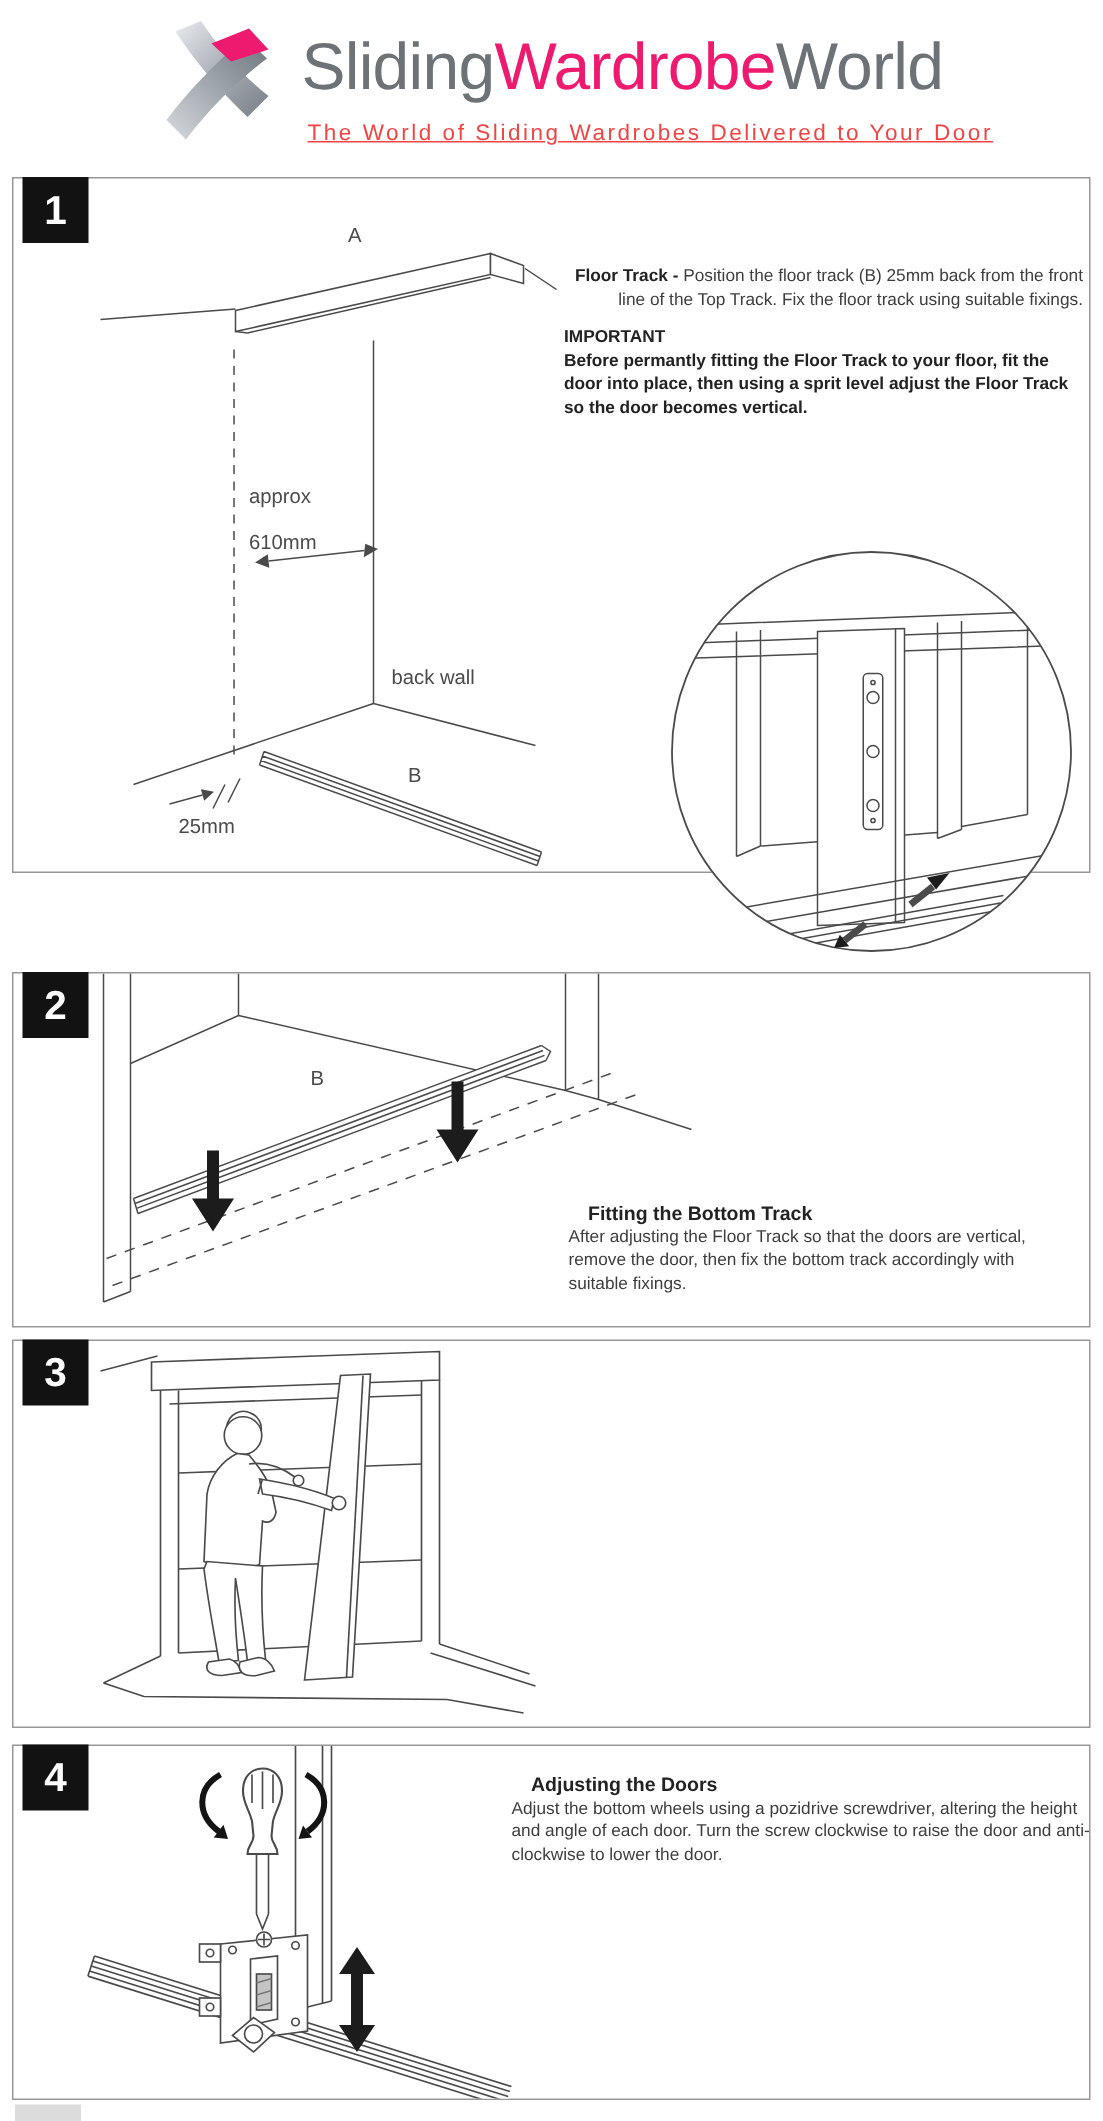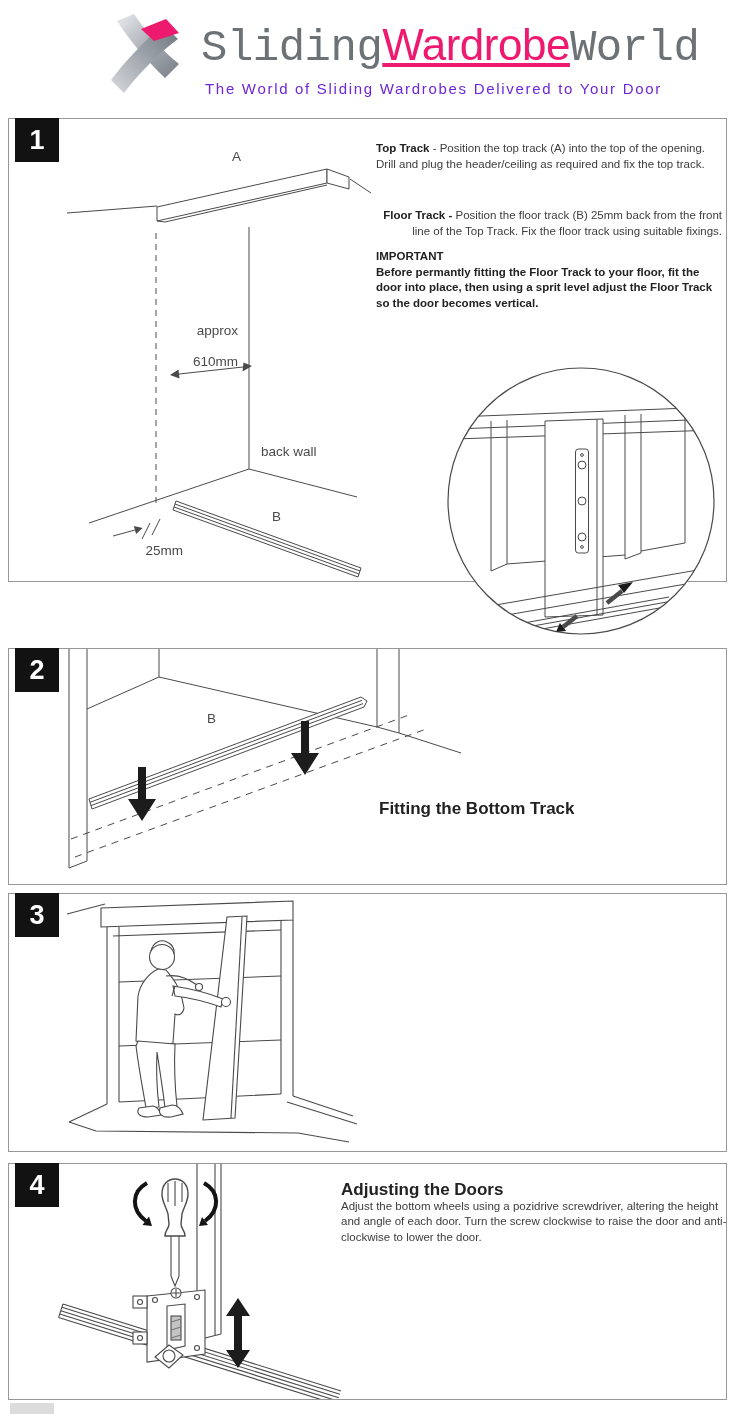--- a/index.html
+++ b/index.html
@@ -1,32 +1,32 @@
 <!DOCTYPE html>
 <html><head>
 <meta charset="utf-8">
 <style>
   html,body{margin:0;padding:0;background:#fff;}
   .page{position:relative;width:735px;height:1414px;background:#fff;overflow:hidden;
         font-family:"Liberation Sans","DejaVu Sans",sans-serif;}
   
   .brandtext{position:absolute;left:201px;top:20px;font-size:44px;letter-spacing:-0.5px;white-space:nowrap;}
-  .brand-gray{color:#6d7277;font-family:Liberation Mono, monospace;}
-  .brand-pink{color:#ed1a6f;text-decoration:underline;}
-  .tagline{position:absolute;left:205px;top:80px;font-size:15px;letter-spacing:1.7px;color:#6d28d9;white-space:nowrap;}
+  .brand-gray{color:#6d7277;}
+  .brand-pink{color:#ed1a6f;}
+  .tagline{position:absolute;left:205px;top:80px;font-size:15px;letter-spacing:1.7px;color:#ef4444;white-space:nowrap;text-decoration:underline;}
   
   .panel{position:absolute;left:8px;width:719px;background:#fff;border:1px solid #979797;box-sizing:border-box;}
   .badge{position:absolute;left:6px;top:-1px;width:44px;height:44px;background:#121212;color:#fff;
          display:flex;align-items:center;justify-content:center;font-size:27px;font-weight:bold;z-index:5;}
   .diagram{position:absolute;left:0;top:0;pointer-events:none;z-index:2;}
   .tcol{position:absolute;z-index:4;color:#3d3d3d;font-size:11.5px;line-height:15.5px;}
   .tcol .b{font-weight:bold;color:#222;}
-  .h{font-weight:bold;color:#222;font-size:17px;margin:0 0 1px 0;}
+  .h{font-weight:bold;color:#222;font-size:13px;margin:0 0 1px 13px;}
   .dlabel{position:absolute;z-index:3;color:#4a4a4a;font-size:13.5px;line-height:15px;}
-  .ctr{text-align:right;}
+  .ctr{text-align:left;}
   .remnant{position:absolute;background:#dcdcdc;}
 </style>
 </head>
 <body>
 
 <div class="page">
 
   <div>
     <svg class="diagram" style="left:102px;top:8px;" width="94" height="94" viewBox="0 0 94 94">
       <defs>
@@ -111,21 +111,20 @@
     <div class="dlabel" style="left:223px;top:30px;">A</div>
     <div class="dlabel ctr" style="left:157px;top:204px;width:72px;">
       <span style="display:block;">approx</span>
       <span style="display:block;margin-top:16px;">610mm</span>
     </div>
     <div class="dlabel" style="left:252px;top:325px;">back wall</div>
     <div class="dlabel" style="left:263px;top:390px;">B</div>
     <div class="dlabel ctr" style="left:110px;top:424px;width:64px;">25mm</div>
 
     <div class="tcol" style="left:367px;top:22px;width:346px;">
-      <p style="margin:0;"><span class="b">Top Track</span><span> - Position the top track (A) into the top of the opening. Drill and plug the header/ceiling as required and fix the top track.</span></p>
       <p style="margin:36px 0 0 0;text-align:right;"><span class="b">Floor Track - </span><span>Position the floor track (B) 25mm back from the front line of the Top Track. Fix the floor track using suitable fixings.</span></p>
       <p style="margin:10px 0 0 0;"><span class="b" style="display:block;">IMPORTANT</span><span class="b">Before permantly fitting the Floor Track to your floor, fit the door into place, then using a sprit level adjust the Floor Track so the door becomes vertical.</span></p>
     </div>
   </div>
 
   <div class="panel" style="top:648px;height:237px;">
     <div class="badge">2</div>
 
     <svg class="diagram" width="719" height="235" viewBox="0 0 719 235">
       <g stroke="#4a4a4a" stroke-width="1" fill="none">
@@ -144,20 +143,21 @@
         <path stroke-dasharray="7,6" d="M66,208 L420,79"></path>
       </g>
       <polygon fill="#1c1c1c" points="129,118 137,118 137,150 147,150 133,172 119,150 129,150"></polygon>
       <polygon fill="#1c1c1c" points="292,72 300,72 300,104 310,104 296,126 282,104 292,104"></polygon>
     </svg>
 
     <div class="dlabel" style="left:198px;top:62px;">B</div>
 
     <div class="tcol" style="left:370px;top:152px;width:332px;">
       <div class="h">Fitting the Bottom Track</div>
+      <div>After adjusting the Floor Track so that the doors are vertical, remove the door, then fix the bottom track accordingly with suitable fixings.</div>
     </div>
   </div>
 
   <div class="panel" style="top:893px;height:259px;">
     <div class="badge">3</div>
 
     <svg class="diagram" width="719" height="257" viewBox="0 0 719 257">
       <g stroke="#4a4a4a" stroke-width="1.1" fill="none">
 
         <path d="M58,20 L96,10"></path>

